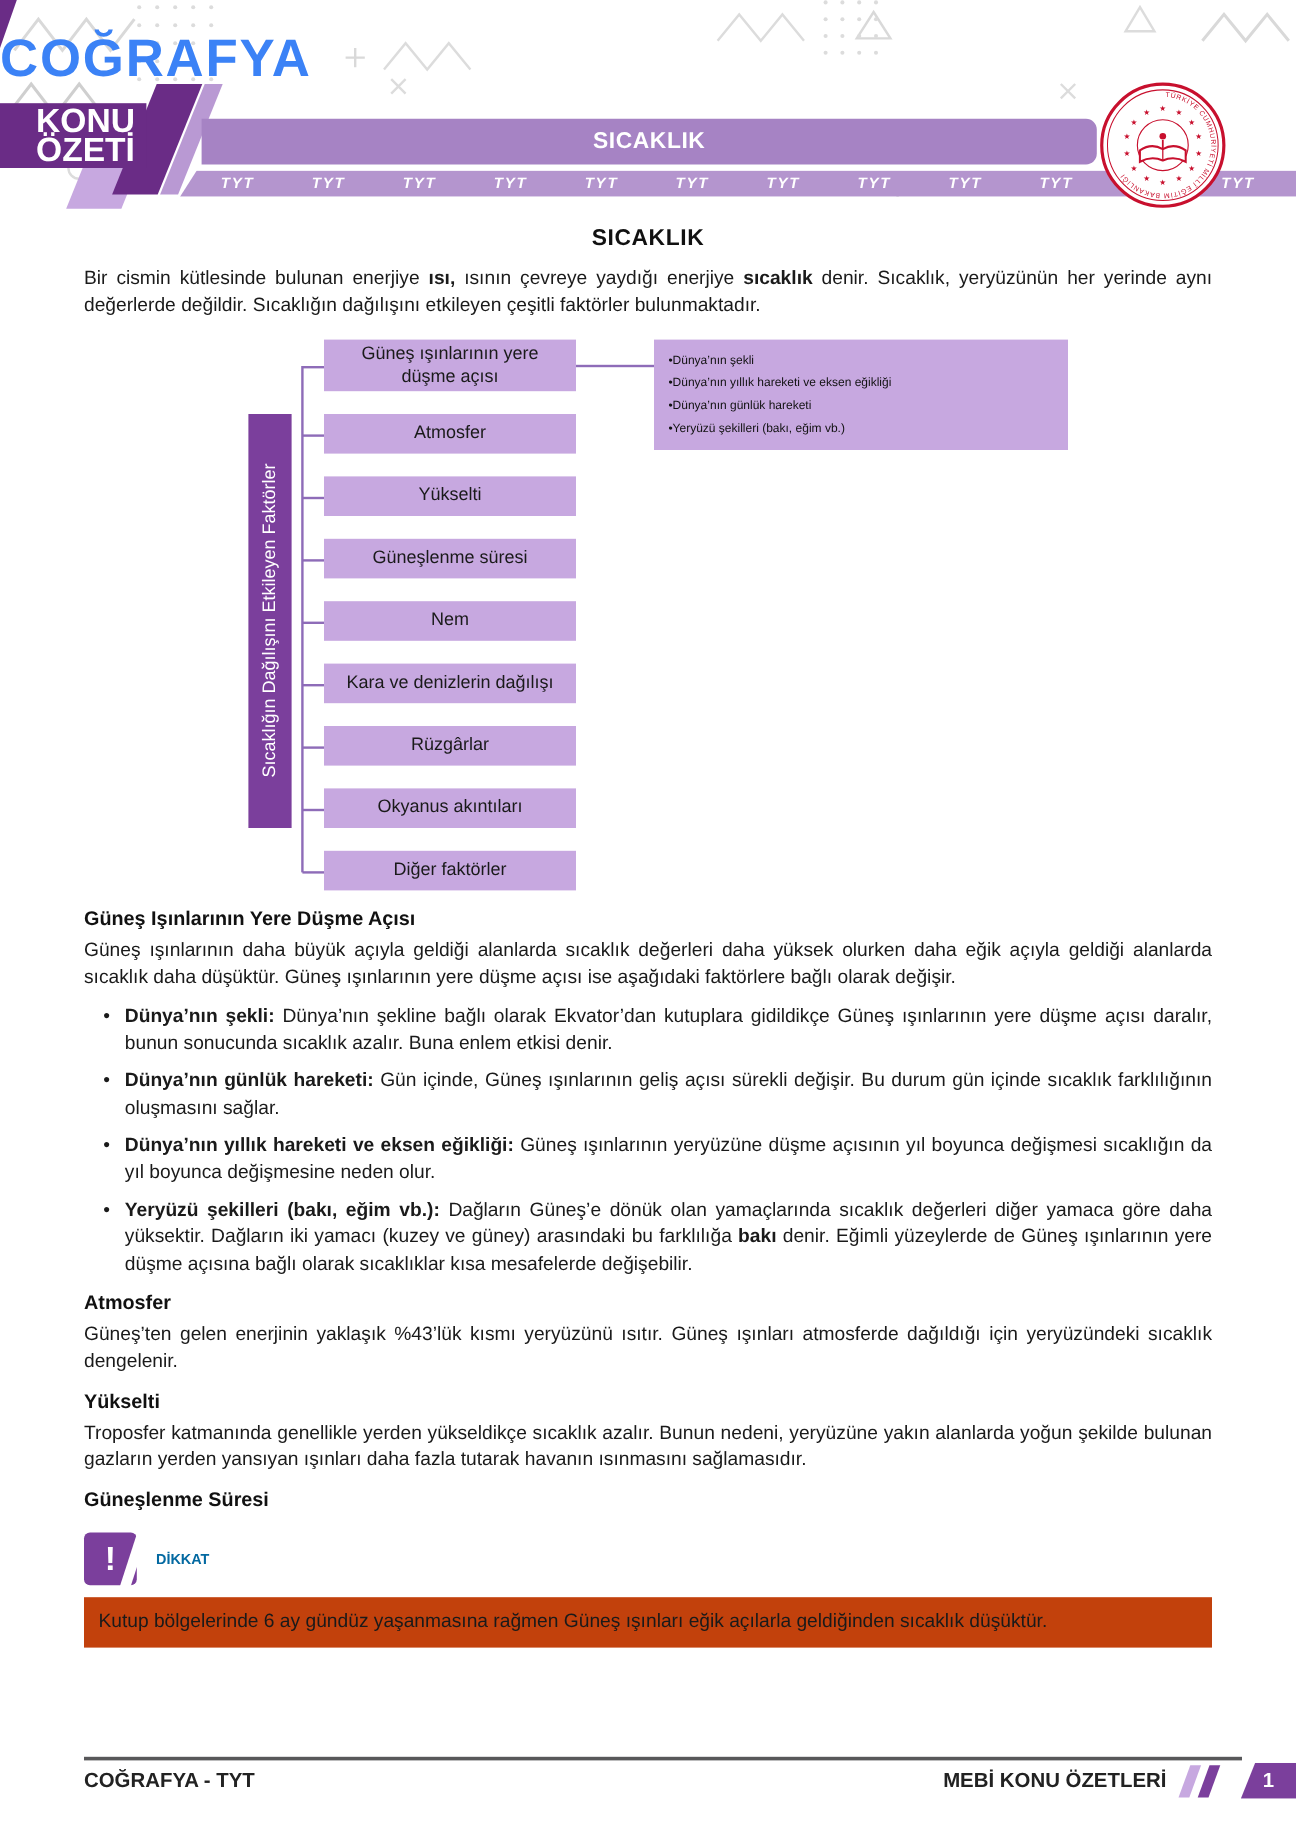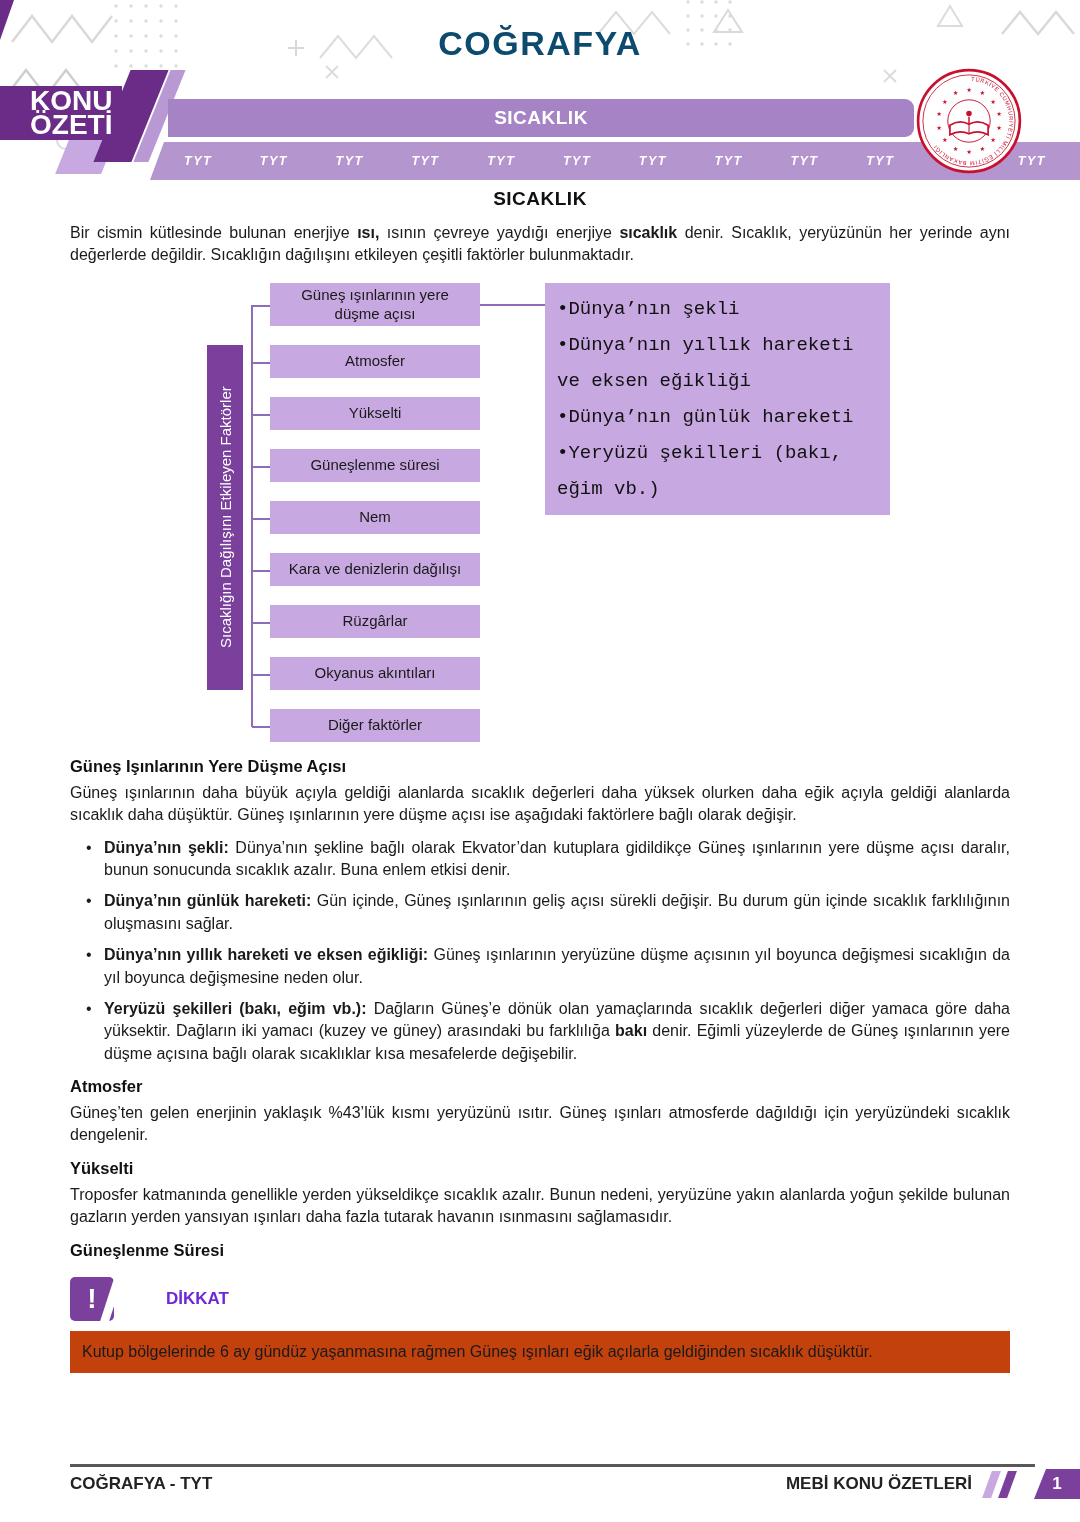--- a/index.html
+++ b/index.html
@@ -2,34 +2,34 @@
 <html><head>
 <meta charset="utf-8">
 <style>
   html,body{margin:0;padding:0;background:#fff;}
   .page{position:relative;width:1080px;height:1522px;background:#ffffff;overflow:hidden;
         font-family:"Liberation Sans", sans-serif;color:#1a1a1a;}
 
   
   header{position:absolute;top:0;left:0;right:0;height:182px;}
   .decor{position:absolute;top:0;left:0;pointer-events:none;}
-  .course-title{position:absolute;top:24px;left:0;width:100%;text-align:center;margin:0;
-    font-size:34px;font-weight:800;color:#0c4a6e;letter-spacing:1.5px;z-index:2;}
+  .course-title{position:absolute;top:24px;left:0;width:100%;text-align:left;margin:0;
+    font-size:44px;font-weight:800;color:#3b82f6;letter-spacing:1.5px;z-index:2;}
   .badge-block{position:absolute;left:0;top:86px;width:122px;height:54px;background:#6a2c86;
     color:#fff;font-weight:bold;font-size:28px;line-height:24px;padding:3px 0 7px 30px;
     box-sizing:border-box;z-index:3;}
   .badge-slant{position:absolute;transform:skewX(-22deg);z-index:2;}
   .s1{left:112px;top:70px;width:38px;height:92px;background:#6a2c86;}
   .s2{left:152px;top:70px;width:15px;height:92px;background:#b999d3;}
   .badge-tail{position:absolute;left:62px;top:140px;width:46px;height:34px;background:#c7a8e0;
     transform:skewX(-22deg);z-index:1;}
   .banner{position:absolute;left:168px;top:99px;width:746px;height:38px;background:#a683c4;
     border-radius:0 9px 9px 0;display:flex;align-items:center;justify-content:center;
     color:#fff;font-weight:bold;font-size:19px;letter-spacing:.5px;z-index:2;}
-  .tyt-strip{position:absolute;left:150px;top:142px;width:930px;height:38px;background:#b495ce;
+  .tyt-strip{position:absolute;left:150px;top:142px;width:930px;height:22px;background:#b495ce;
     display:flex;align-items:center;justify-content:space-between;padding:0 34px;
     box-sizing:border-box;clip-path:polygon(14px 0,100% 0,100% 100%,0 100%);z-index:1;}
   .tyt-item{color:#fff;font-size:12.5px;font-weight:bold;font-style:italic;letter-spacing:1.5px;}
   .seal{position:absolute;left:916px;top:68px;width:106px;height:106px;z-index:4;}
 
   
   .content{position:absolute;left:70px;top:186px;width:940px;}
   .content h2{text-align:center;font-size:19px;font-weight:bold;letter-spacing:.5px;margin:2px 0 12px;color:#111;}
   .content p{margin:0 0 10px;text-align:justify;font-size:16px;line-height:1.4;}
   .content h3{font-size:16.5px;font-weight:bold;margin:12px 0 6px;color:#111;}
@@ -41,36 +41,36 @@
     writing-mode:vertical-rl;transform:rotate(180deg);}
   .spine{position:absolute;left:181px;top:22px;width:2px;height:422px;background:#8e6cb8;}
   .factor-col{position:absolute;left:200px;top:0;width:210px;display:flex;flex-direction:column;gap:19px;}
   .factor-box{position:relative;background:#c7a8e0;min-height:33px;display:flex;align-items:center;
     justify-content:center;text-align:center;font-size:15px;line-height:1.25;padding:3px 10px;
     box-sizing:border-box;}
   .factor-box::before{content:"";position:absolute;left:-18px;top:50%;width:18px;height:2px;background:#8e6cb8;}
   .connector{position:absolute;left:410px;top:21px;width:65px;height:2px;background:#8e6cb8;}
   .detail-box{position:absolute;left:475px;top:0;width:345px;background:#c7a8e0;
     padding:8px 12px;box-sizing:border-box;}
-  .detail-line{font-size:19px;line-height:1.9;color:#111;font-family:Liberation Mono, monospace;}
+  .detail-line{font-size:10px;line-height:1.9;color:#111;}
 
   
   .bullets{list-style:none;margin:8px 0 4px;padding:0;}
   .bullets li{position:relative;padding-left:34px;margin-bottom:9px;text-align:justify;
     font-size:16px;line-height:1.4;}
   .blt{position:absolute;left:16px;}
 
   
   .attention{margin-top:16px;}
   .attention-head{display:flex;align-items:center;gap:16px;height:46px;}
   .attention-icon{width:44px;height:44px;background:#7b3f9c;border-radius:5px;position:relative;
     display:flex;align-items:center;justify-content:center;color:#fff;font-size:28px;font-weight:bold;}
   .attention-icon::after{content:"";position:absolute;right:-2px;top:-4px;width:9px;height:54px;
     background:#fff;transform:skewX(-18deg);}
-  .attention-label{font-weight:bold;font-size:17px;color:#6d28d9;margin-left:36px;}
+  .attention-label{font-weight:bold;font-size:12px;color:#0369a1;}
   .attention-box{margin-top:9px;background:#c2410c;padding:10px 12px;font-size:16px;line-height:1.4;}
 
   
   .footer{position:absolute;left:70px;right:0;bottom:20px;height:38px;}
   .footer-rule{position:absolute;left:0;right:45px;top:0;border-top:3px solid #58585a;}
   .footer-left{position:absolute;left:0;top:10px;font-weight:bold;font-size:17px;color:#222;}
   .footer-right{position:absolute;right:108px;top:10px;font-weight:bold;font-size:17px;color:#222;}
   .footer-slash{position:absolute;top:7px;width:9px;height:27px;transform:skewX(-20deg);}
   .sl1{right:84px;background:#c7a8e0;}
   .sl2{right:68px;background:#7b3f9c;}

